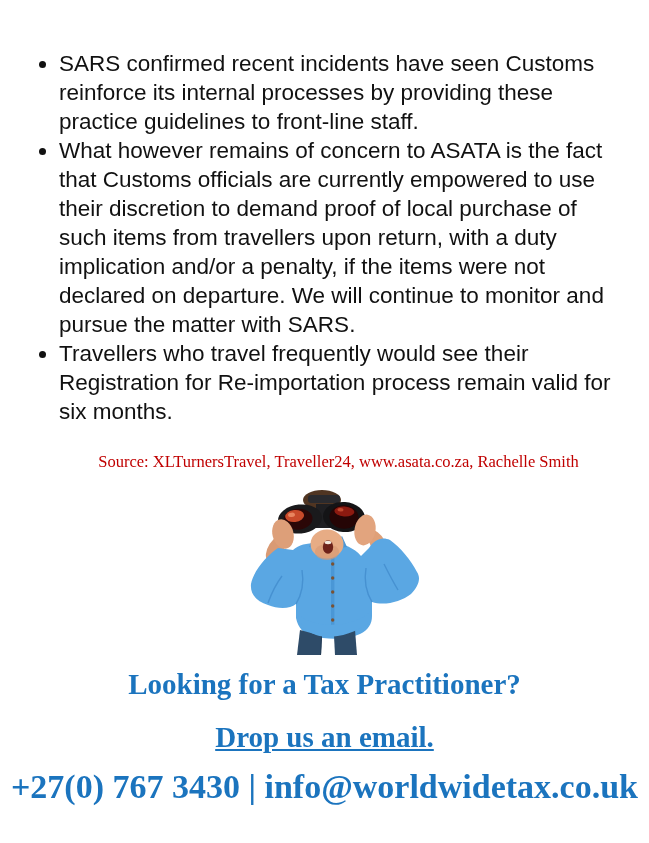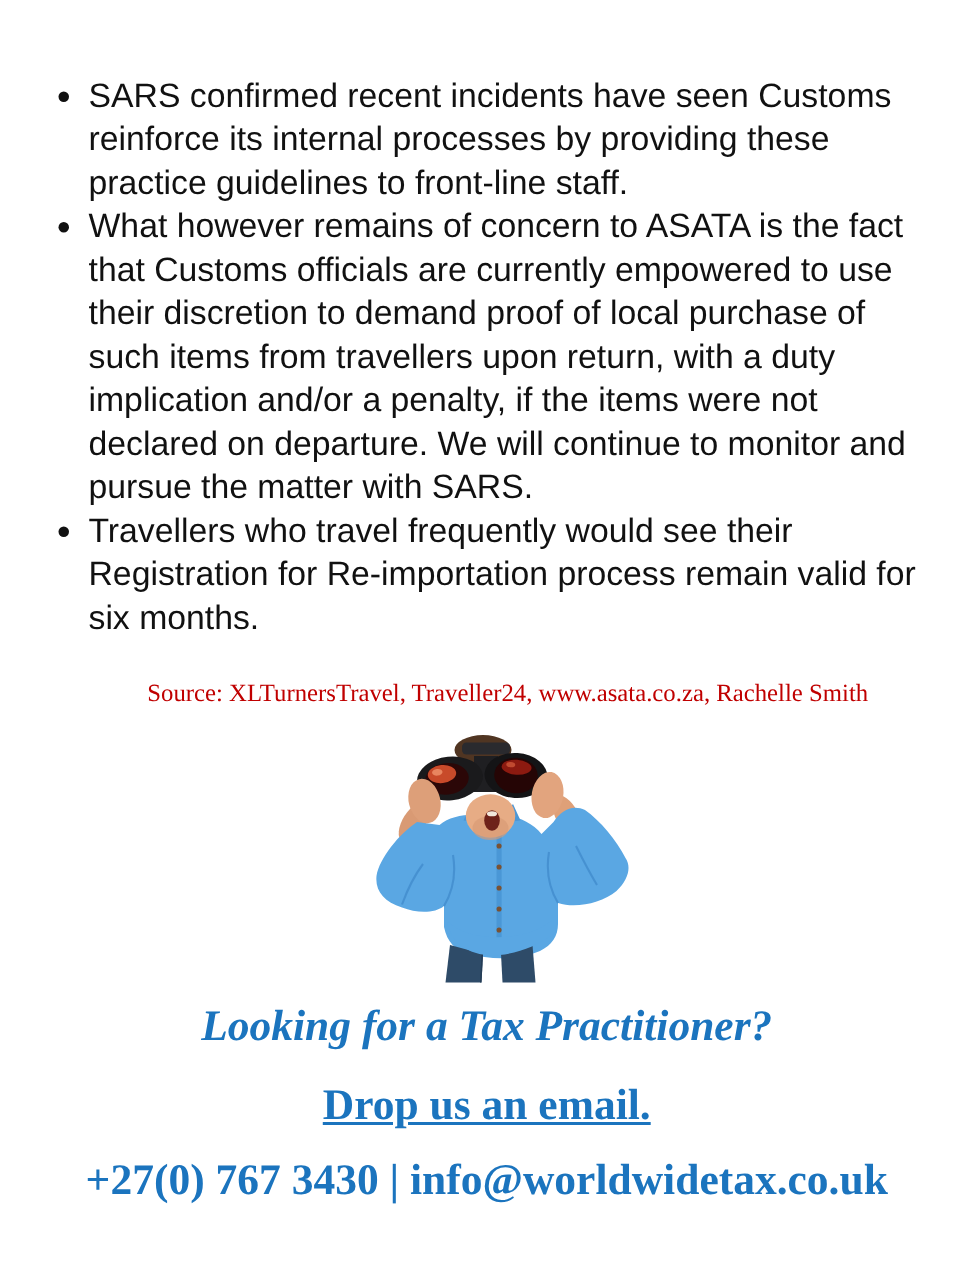--- a/index.html
+++ b/index.html
@@ -29,23 +29,23 @@
   .photo{
     position:absolute;left:238px;top:486px;width:196px;height:170px;
   }
   .cta-heading,.cta-subheading,.contact{
     position:absolute;left:0;width:649px;margin:0;
     text-align:center;
     font-family:"Liberation Serif",serif;
     font-weight:bold;
     color:#1B74BE;
   }
-  .cta-heading{top:665px;font-size:29px;line-height:38px;font-style:italic;}
+  .cta-heading{top:665px;font-size:29px;line-height:38px;}
   .cta-subheading{top:718px;font-size:29px;line-height:38px;text-decoration:underline;}
-  .contact{top:765px;font-size:29px;line-height:44px;}
+  .contact{top:765px;font-size:34px;line-height:44px;}
 </style>
 </head>
 <body>
 
 <div class="page">
 
   <ul class="bullets">
     <li>SARS confirmed recent incidents have seen Customs reinforce its internal processes by providing these practice guidelines to front-line staff.</li>
     <li>What however remains of concern to ASATA is the fact that Customs officials are currently empowered to use their discretion to demand proof of local purchase of such items from travellers upon return, with a duty implication and/or a penalty, if the items were not declared on departure. We will continue to monitor and pursue the matter with SARS.</li>
     <li>Travellers who travel frequently would see their Registration for Re-importation process remain valid for six months.</li>

